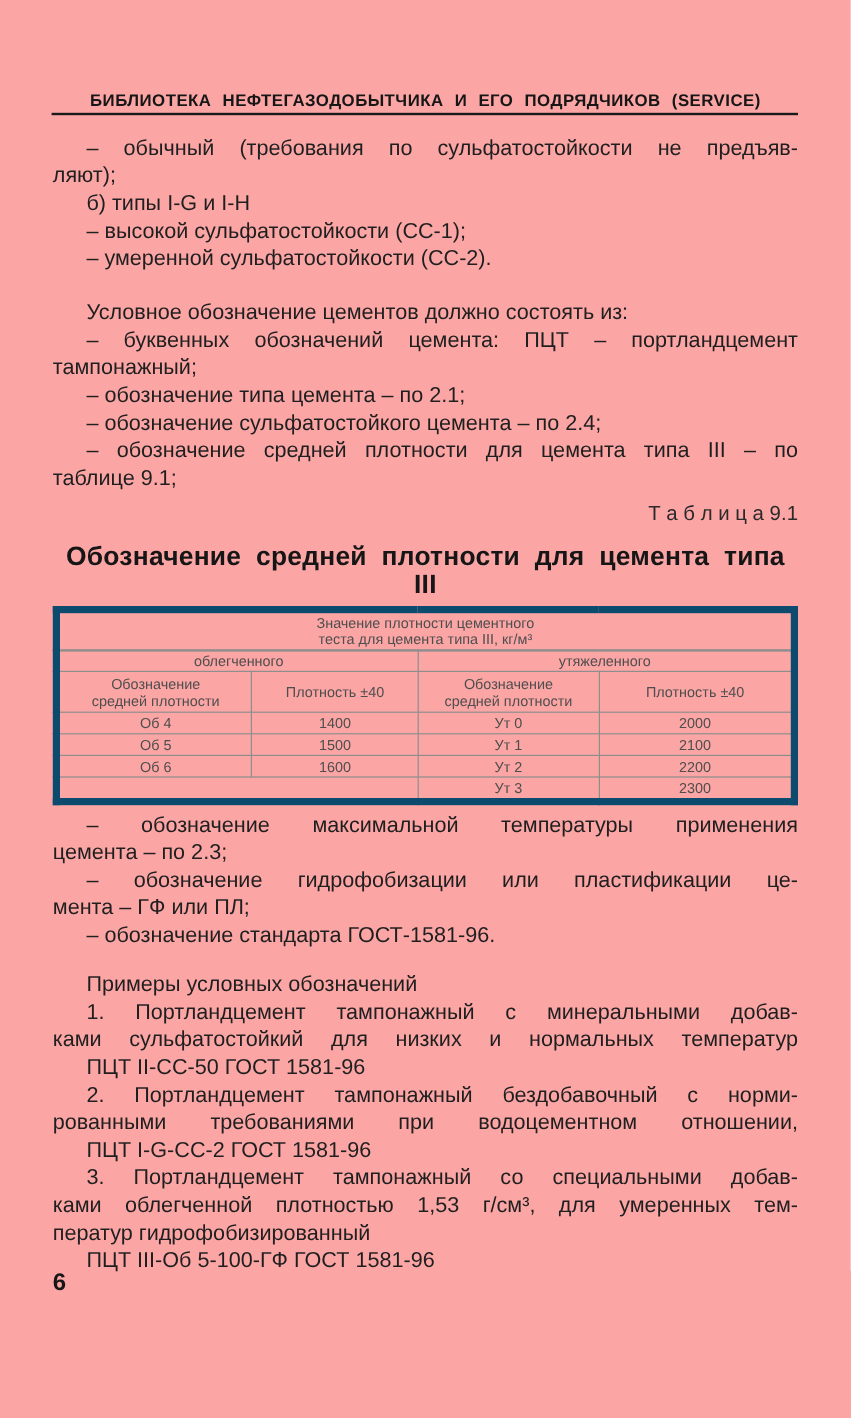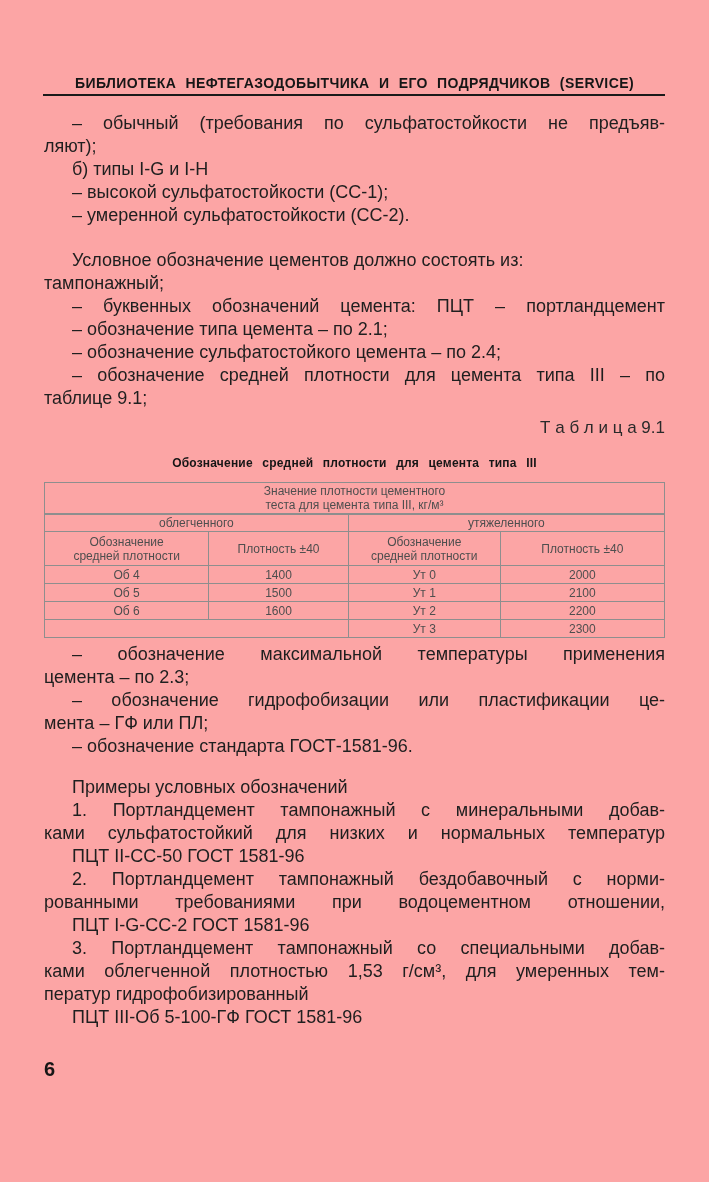--- a/index.html
+++ b/index.html
@@ -22,27 +22,27 @@
   }
   .tl { text-align:justify; }
   .tl.j { text-align-last:justify; }
   .tl.ind { text-indent:28px; }
   .para-block { margin:0; }
   #block-rules { margin-top:22px; }
   .table-label {
     margin-top:6px; text-align:right; font-size:17px; color:#2a2a2a;
   }
   .table-heading {
-    margin-top:13px; text-align:center; font-weight:bold; font-size:12px;
+    margin-top:13px; text-align:center; font-weight:bold; font-size:22px;
     word-spacing:6px; letter-spacing:0.2px; color:#161616;
   }
   table.density {
     margin-top:7px; width:621px; border-collapse:collapse; table-layout:fixed;
     font-size:12px; line-height:14px; color:#4e4e4e;
-    border:1px solid #0c4a6e;
+    border:6px solid #0c4a6e;
   }
   table.density td {
     border:1px solid #8e8e8e; text-align:center; vertical-align:middle;
     padding:1px 3px; overflow:hidden;
   }
   tr.r-title td { height:26px; border-bottom:2px solid #8e8e8e; }
   tr.r-group td { height:14px; }
   tr.r-cols  td { height:31px; }
   tr.r-data  td { height:15px; }
   #block-after { margin-top:5px; }
@@ -65,22 +65,22 @@
     <div class="para-block" id="block-intro">
         <div class="tl j ind">– обычный (требования по сульфатостойкости не предъяв-</div>
         <div class="tl">ляют);</div>
         <div class="tl ind">б) типы I-G и I-H</div>
         <div class="tl ind">– высокой сульфатостойкости (СС-1);</div>
         <div class="tl ind">– умеренной сульфатостойкости (СС-2).</div>
       </div>
 
     <div class="para-block" id="block-rules">
         <div class="tl ind">Условное обозначение цементов должно состоять из:</div>
+        <div class="tl j ind">– буквенных обозначений цемента: ПЦТ – портландцемент</div>
         <div class="tl">тампонажный;</div>
-        <div class="tl j ind">– буквенных обозначений цемента: ПЦТ – портландцемент</div>
         <div class="tl ind">– обозначение типа цемента – по 2.1;</div>
         <div class="tl ind">– обозначение сульфатостойкого цемента – по 2.4;</div>
         <div class="tl j ind">– обозначение средней плотности для цемента типа III – по</div>
         <div class="tl">таблице 9.1;</div>
       </div>
 
     <div class="table-label">Т а б л и ц а 9.1</div>
 
     <div class="table-heading">Обозначение средней плотности для цемента типа III</div>
 

